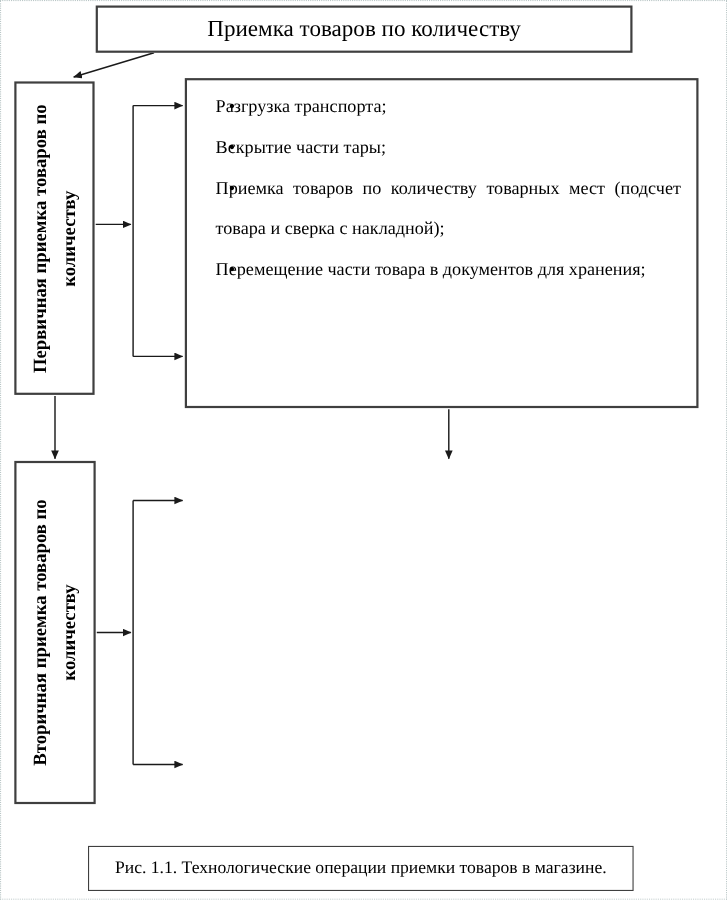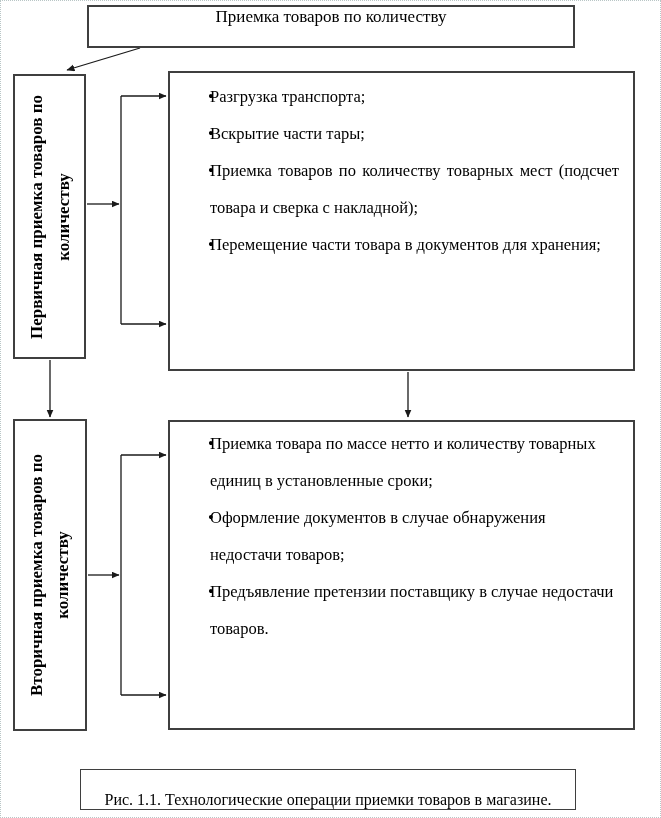--- a/index.html
+++ b/index.html
@@ -18,56 +18,56 @@
     pointer-events:none;
   }
   .box{
     position:absolute;
     background:#ffffff;
     border:2px solid #3f3f3f;
     box-sizing:border-box;
   }
   .title-box{
     left:86px;top:4px;width:488px;height:43px;
-    display:flex;justify-content:center;
-    font-size:17px;
+    display:flex;align-items:center;justify-content:center;
+    font-size:21px;
   }
   .side-box{overflow:hidden;}
   .side-box-1{left:12px;top:73px;width:73px;height:285px;}
   .side-box-2{left:12px;top:418px;width:74px;height:312px;}
   .rot-label{
     position:absolute;left:50%;top:50%;
     transform:translate(-50%,-50%) rotate(-90deg);
     display:flex;align-items:center;justify-content:center;
     text-align:center;
     font-size:17px;font-weight:bold;line-height:1.55;
   }
   .side-box-1 .rot-label{width:285px;height:73px;}
   .side-box-2 .rot-label{width:312px;height:74px;}
   .list-box{font-size:16.5px;}
   .list-box-1{left:167px;top:70px;width:467px;height:300px;padding:5px 14px 0 0;}
   .list-box-2{left:167px;top:419px;width:467px;height:310px;padding:3px 14px 0 0;}
   .list-box ul{margin:0;padding:0;list-style:none;}
   .list-box li{
     position:relative;
-    padding-left:40px;
+    padding-left:26px;
     line-height:37px;
   }
   .list-box li::before{
     content:"\2022";
     position:absolute;
     left:38px;top:0;
     line-height:37px;
   }
   .list-box-1 li{text-align:justify;}
   .list-box-2 li{text-align:left;}
   .caption-box{
     left:79px;top:768px;width:496px;height:41px;
     border-width:1.5px;
-    display:flex;align-items:flex-end;justify-content:center;
+    display:flex;align-items:center;justify-content:center;
     font-size:16px;
   }
 </style>
 </head>
 <body>
 
 <div class="page">
 
   <svg class="connectors" viewBox="0 0 661 818" xmlns="http://www.w3.org/2000/svg">
     <defs>
@@ -109,25 +109,18 @@
       <li>Вскрытие части тары;</li>
       <li>Приемка товаров по количеству товарных мест (подсчет товара и сверка с накладной);</li>
       <li>Перемещение части товара в документов для хранения;</li>
     </ul>
   </div>
 
   <div class="box side-box side-box-2">
     <div class="rot-label">Вторичная приемка товаров по количеству</div>
   </div>
 
-  <div class="box list-box list-box-2">
-    <ul>
-      <li>Приемка товара по массе нетто и количеству товарных единиц в установленные сроки;</li>
-      <li>Оформление документов в случае обнаружения недостачи товаров;</li>
-      <li>Предъявление претензии поставщику в случае недостачи товаров.</li>
-    </ul>
-  </div>
 
   <div class="box caption-box">
     <span>Рис. 1.1. Технологические операции приемки товаров в магазине.</span>
   </div>
 
 </div>
 
 </body></html>

